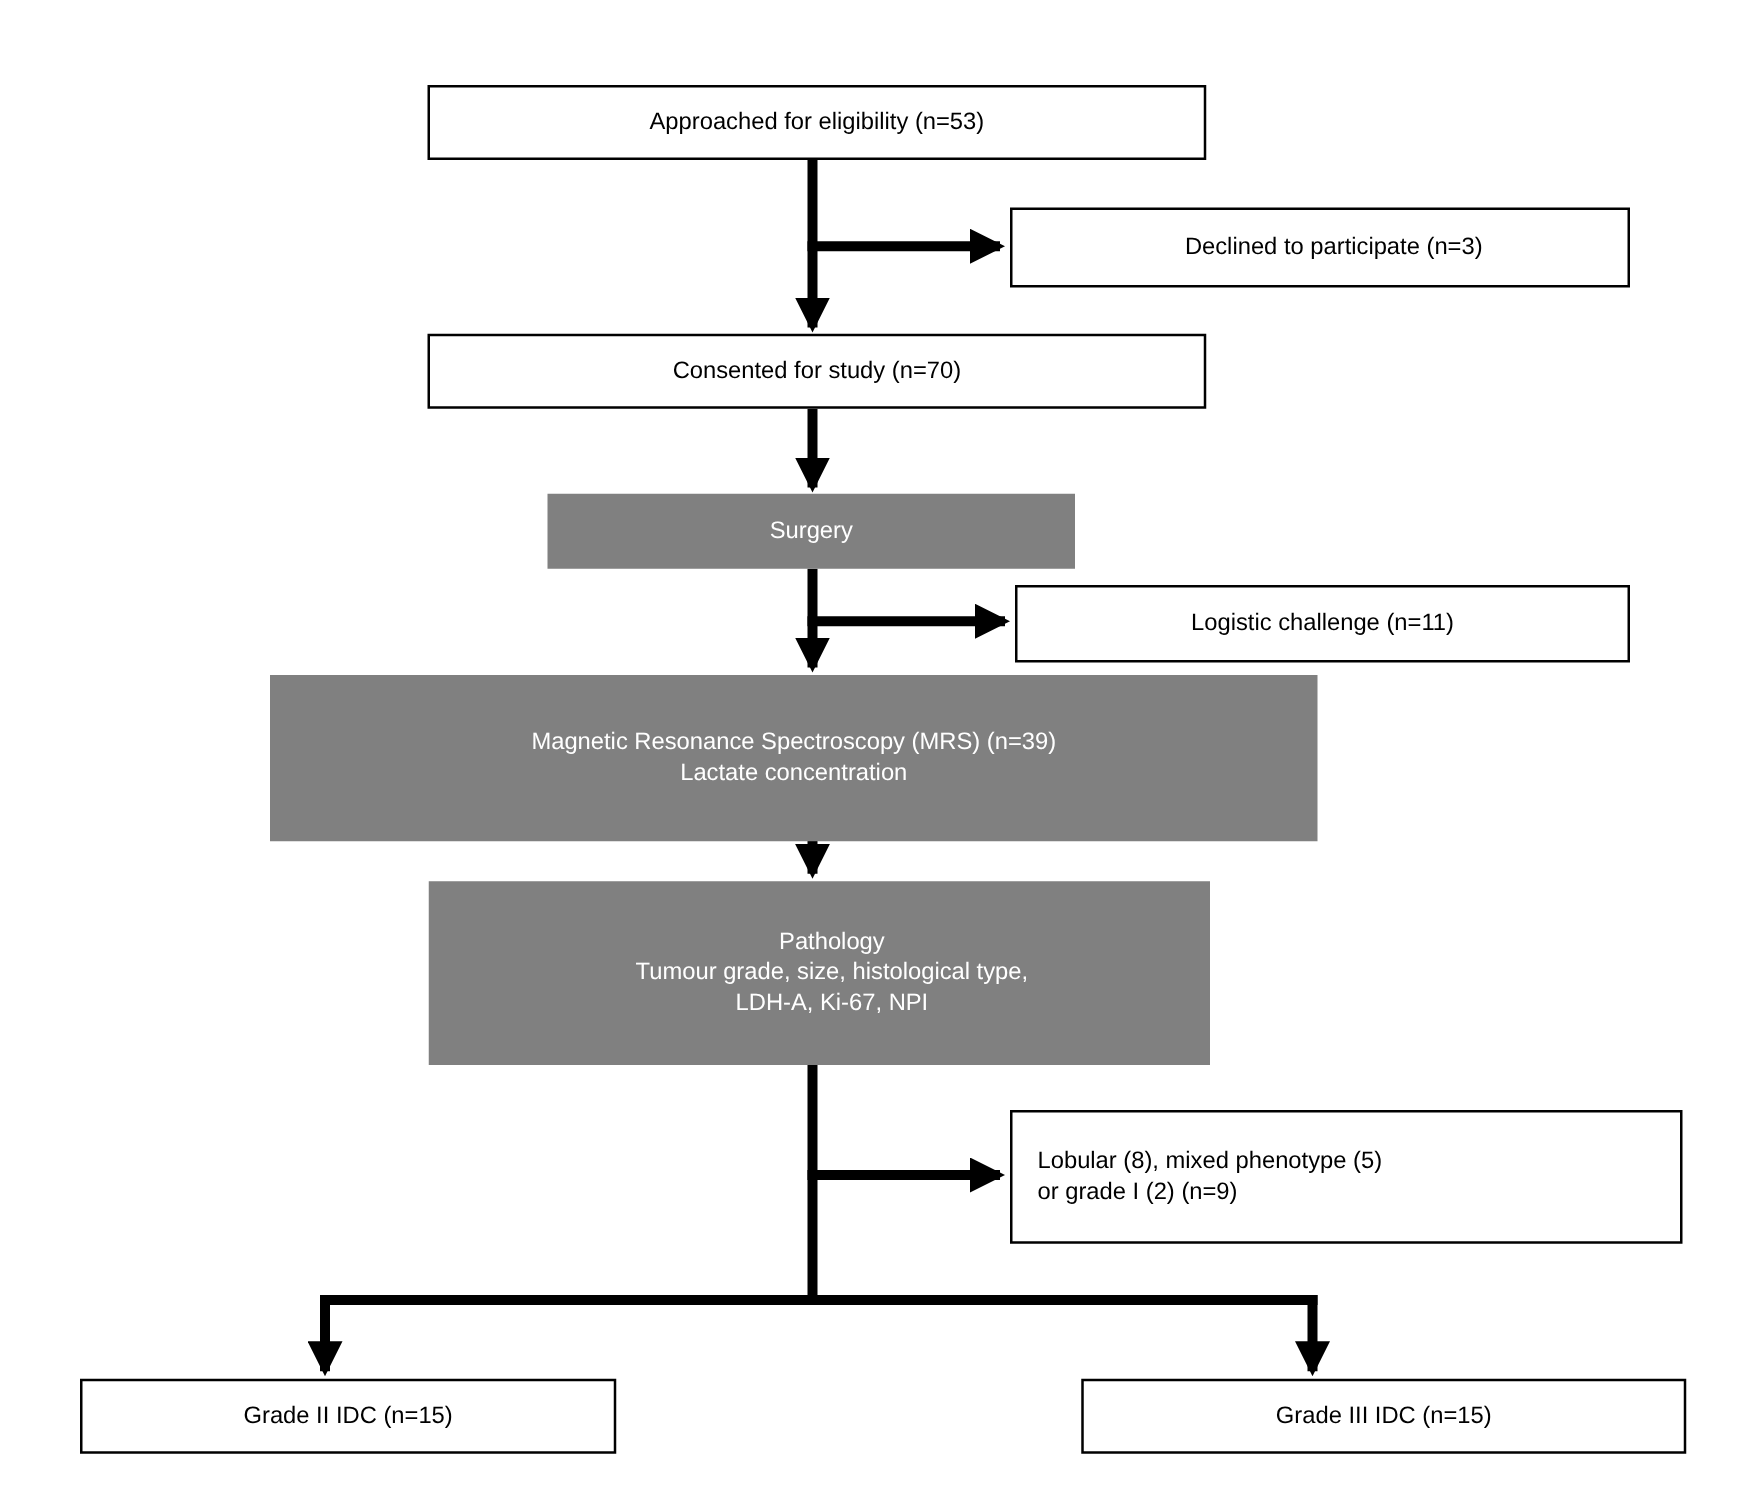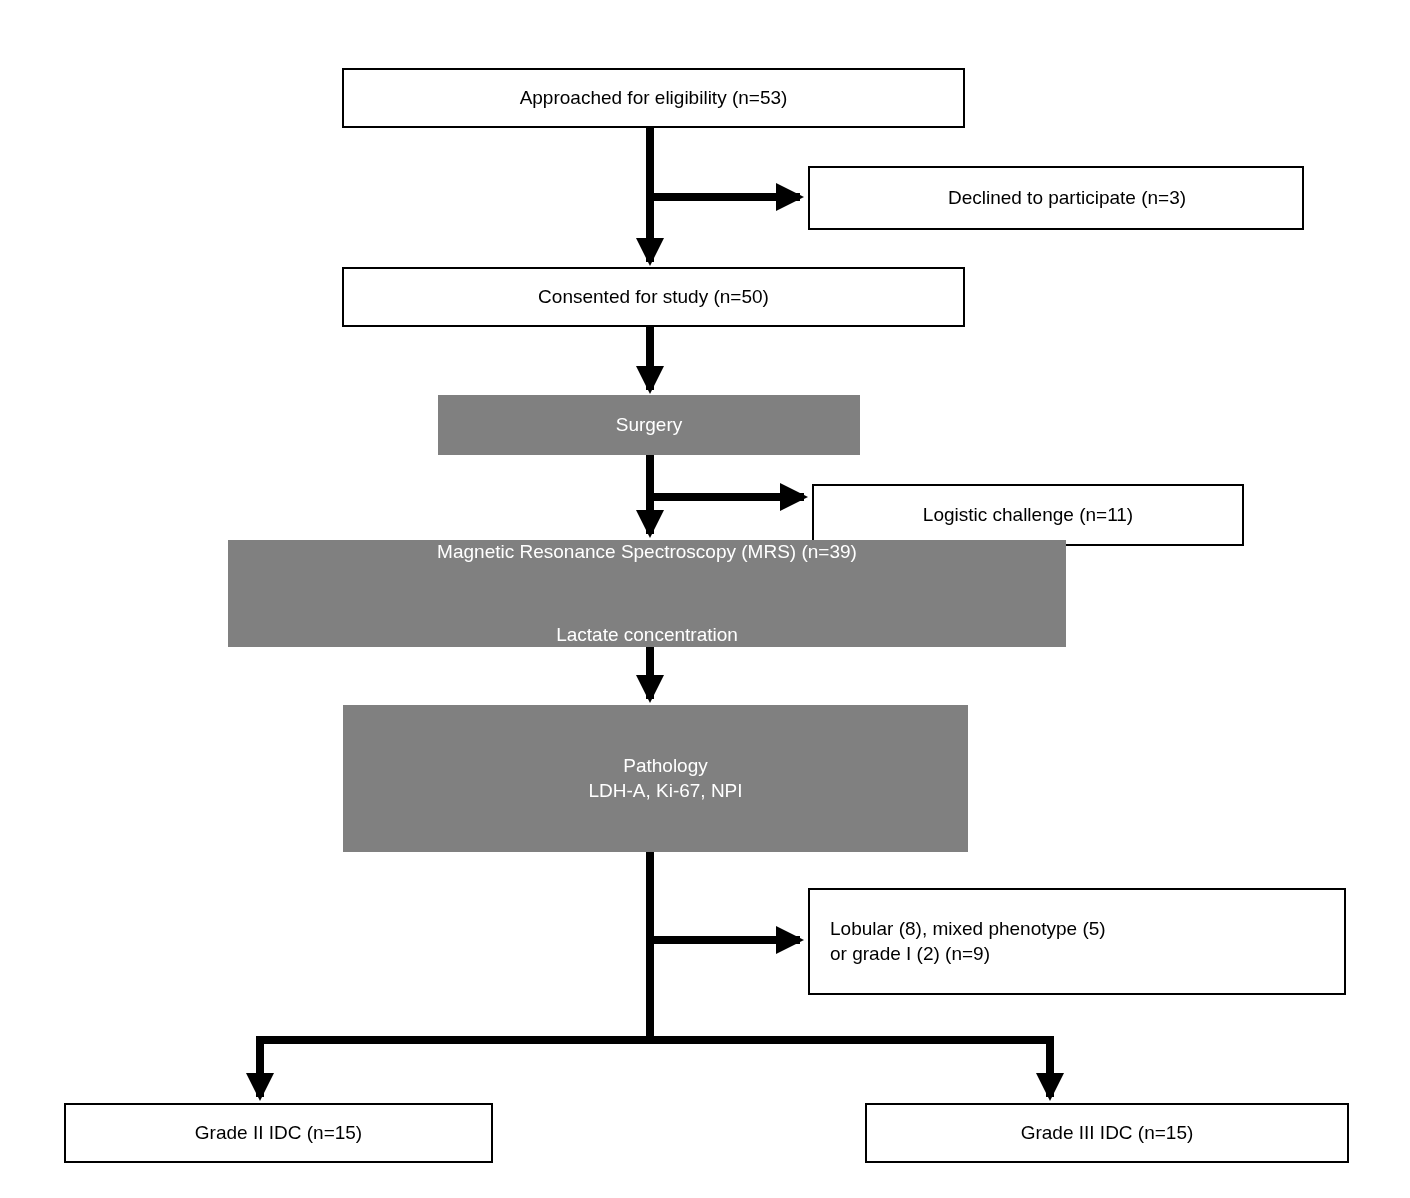--- a/index.html
+++ b/index.html
@@ -54,22 +54,22 @@
     align-items:flex-start;
     text-align:left;
     padding-left:20px;
     padding-right:12px;
   }
   
   #box-approached {left:342px; top:68px;  width:623px; height:60px;}
   #box-declined   {left:808px; top:166px; width:496px; height:64px;padding-left:22px;}
   #box-consented  {left:342px; top:267px; width:623px; height:60px;}
   #box-surgery    {left:438px; top:395px; width:422px; height:60px;}
-  #box-logistic   {left:812px; top:468px; width:432px; height:62px;margin-top:16px;}
-  #box-mrs        {left:228px; top:540px; width:838px; height:107px;justify-content:space-between;}
+  #box-logistic   {left:812px; top:468px; width:492px; height:62px;}
+  #box-mrs        {left:216px; top:540px; width:838px; height:133px;}
   #box-pathology  {left:343px; top:705px; width:625px; height:147px;padding-left:20px;}
   #box-excluded   {left:808px; top:888px; width:538px; height:107px;}
   #box-grade2     {left:64px;  top:1103px;width:429px; height:60px;}
   #box-grade3     {left:865px; top:1103px;width:484px; height:60px;}
 </style>
 </head>
 <body>
 
 <div class="canvas">
 
@@ -95,38 +95,39 @@
 
   <div id="box-approached" class="box white">
     <span>Approached for eligibility (n=53)</span>
   </div>
 
   <div id="box-declined" class="box white">
     <span>Declined to participate (n=3)</span>
   </div>
 
   <div id="box-consented" class="box white">
-    <span>Consented for study (n=50)</span>
+    <span>Consented for study (n=70)</span>
   </div>
 
   <div id="box-surgery" class="box gray">
     <span>Surgery</span>
   </div>
 
   <div id="box-logistic" class="box white">
     <span>Logistic challenge (n=11)</span>
   </div>
 
   <div id="box-mrs" class="box gray">
     <div>Magnetic Resonance Spectroscopy (MRS) (n=39)</div>
     <div>Lactate concentration</div>
   </div>
 
   <div id="box-pathology" class="box gray">
     <div>Pathology</div>
+    <div>Tumour grade, size, histological type,</div>
     <div>LDH-A, Ki-67, NPI</div>
   </div>
 
   <div id="box-excluded" class="box white left-align">
     <div>Lobular (8), mixed phenotype (5)</div>
     <div>or grade I (2) (n=9)</div>
   </div>
 
   <div id="box-grade2" class="box white">
     <span>Grade II IDC (n=15)</span>

